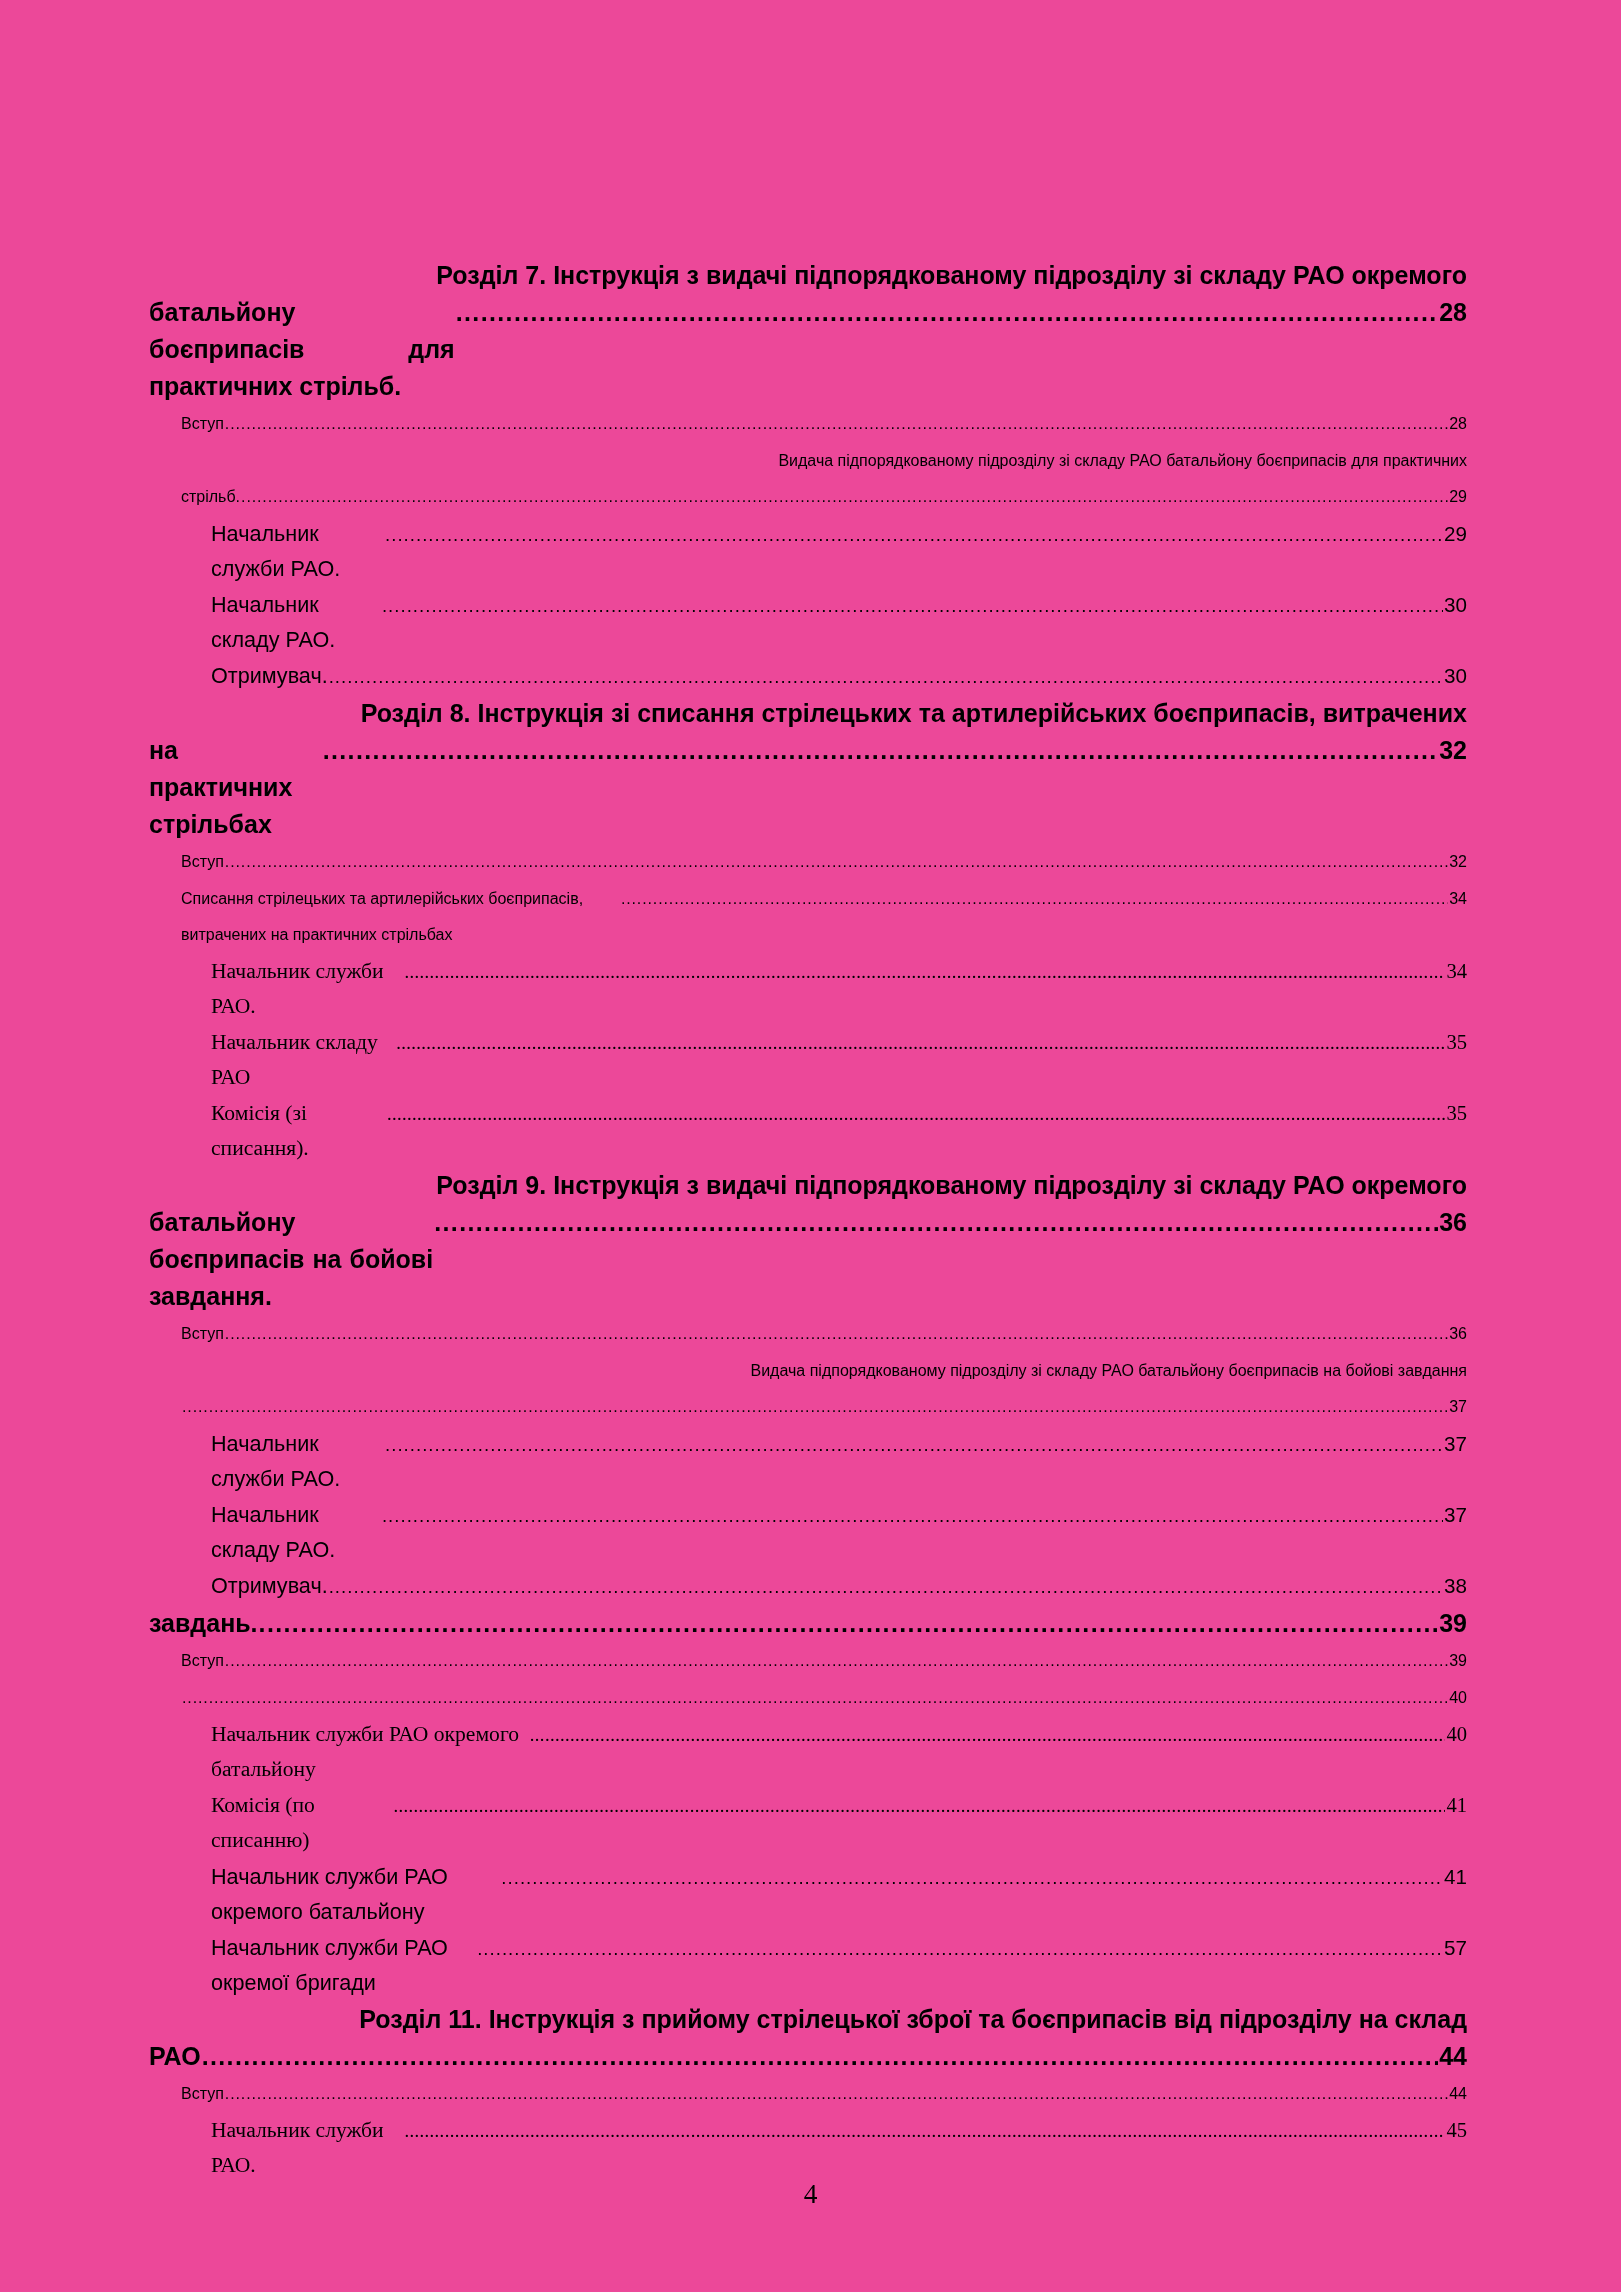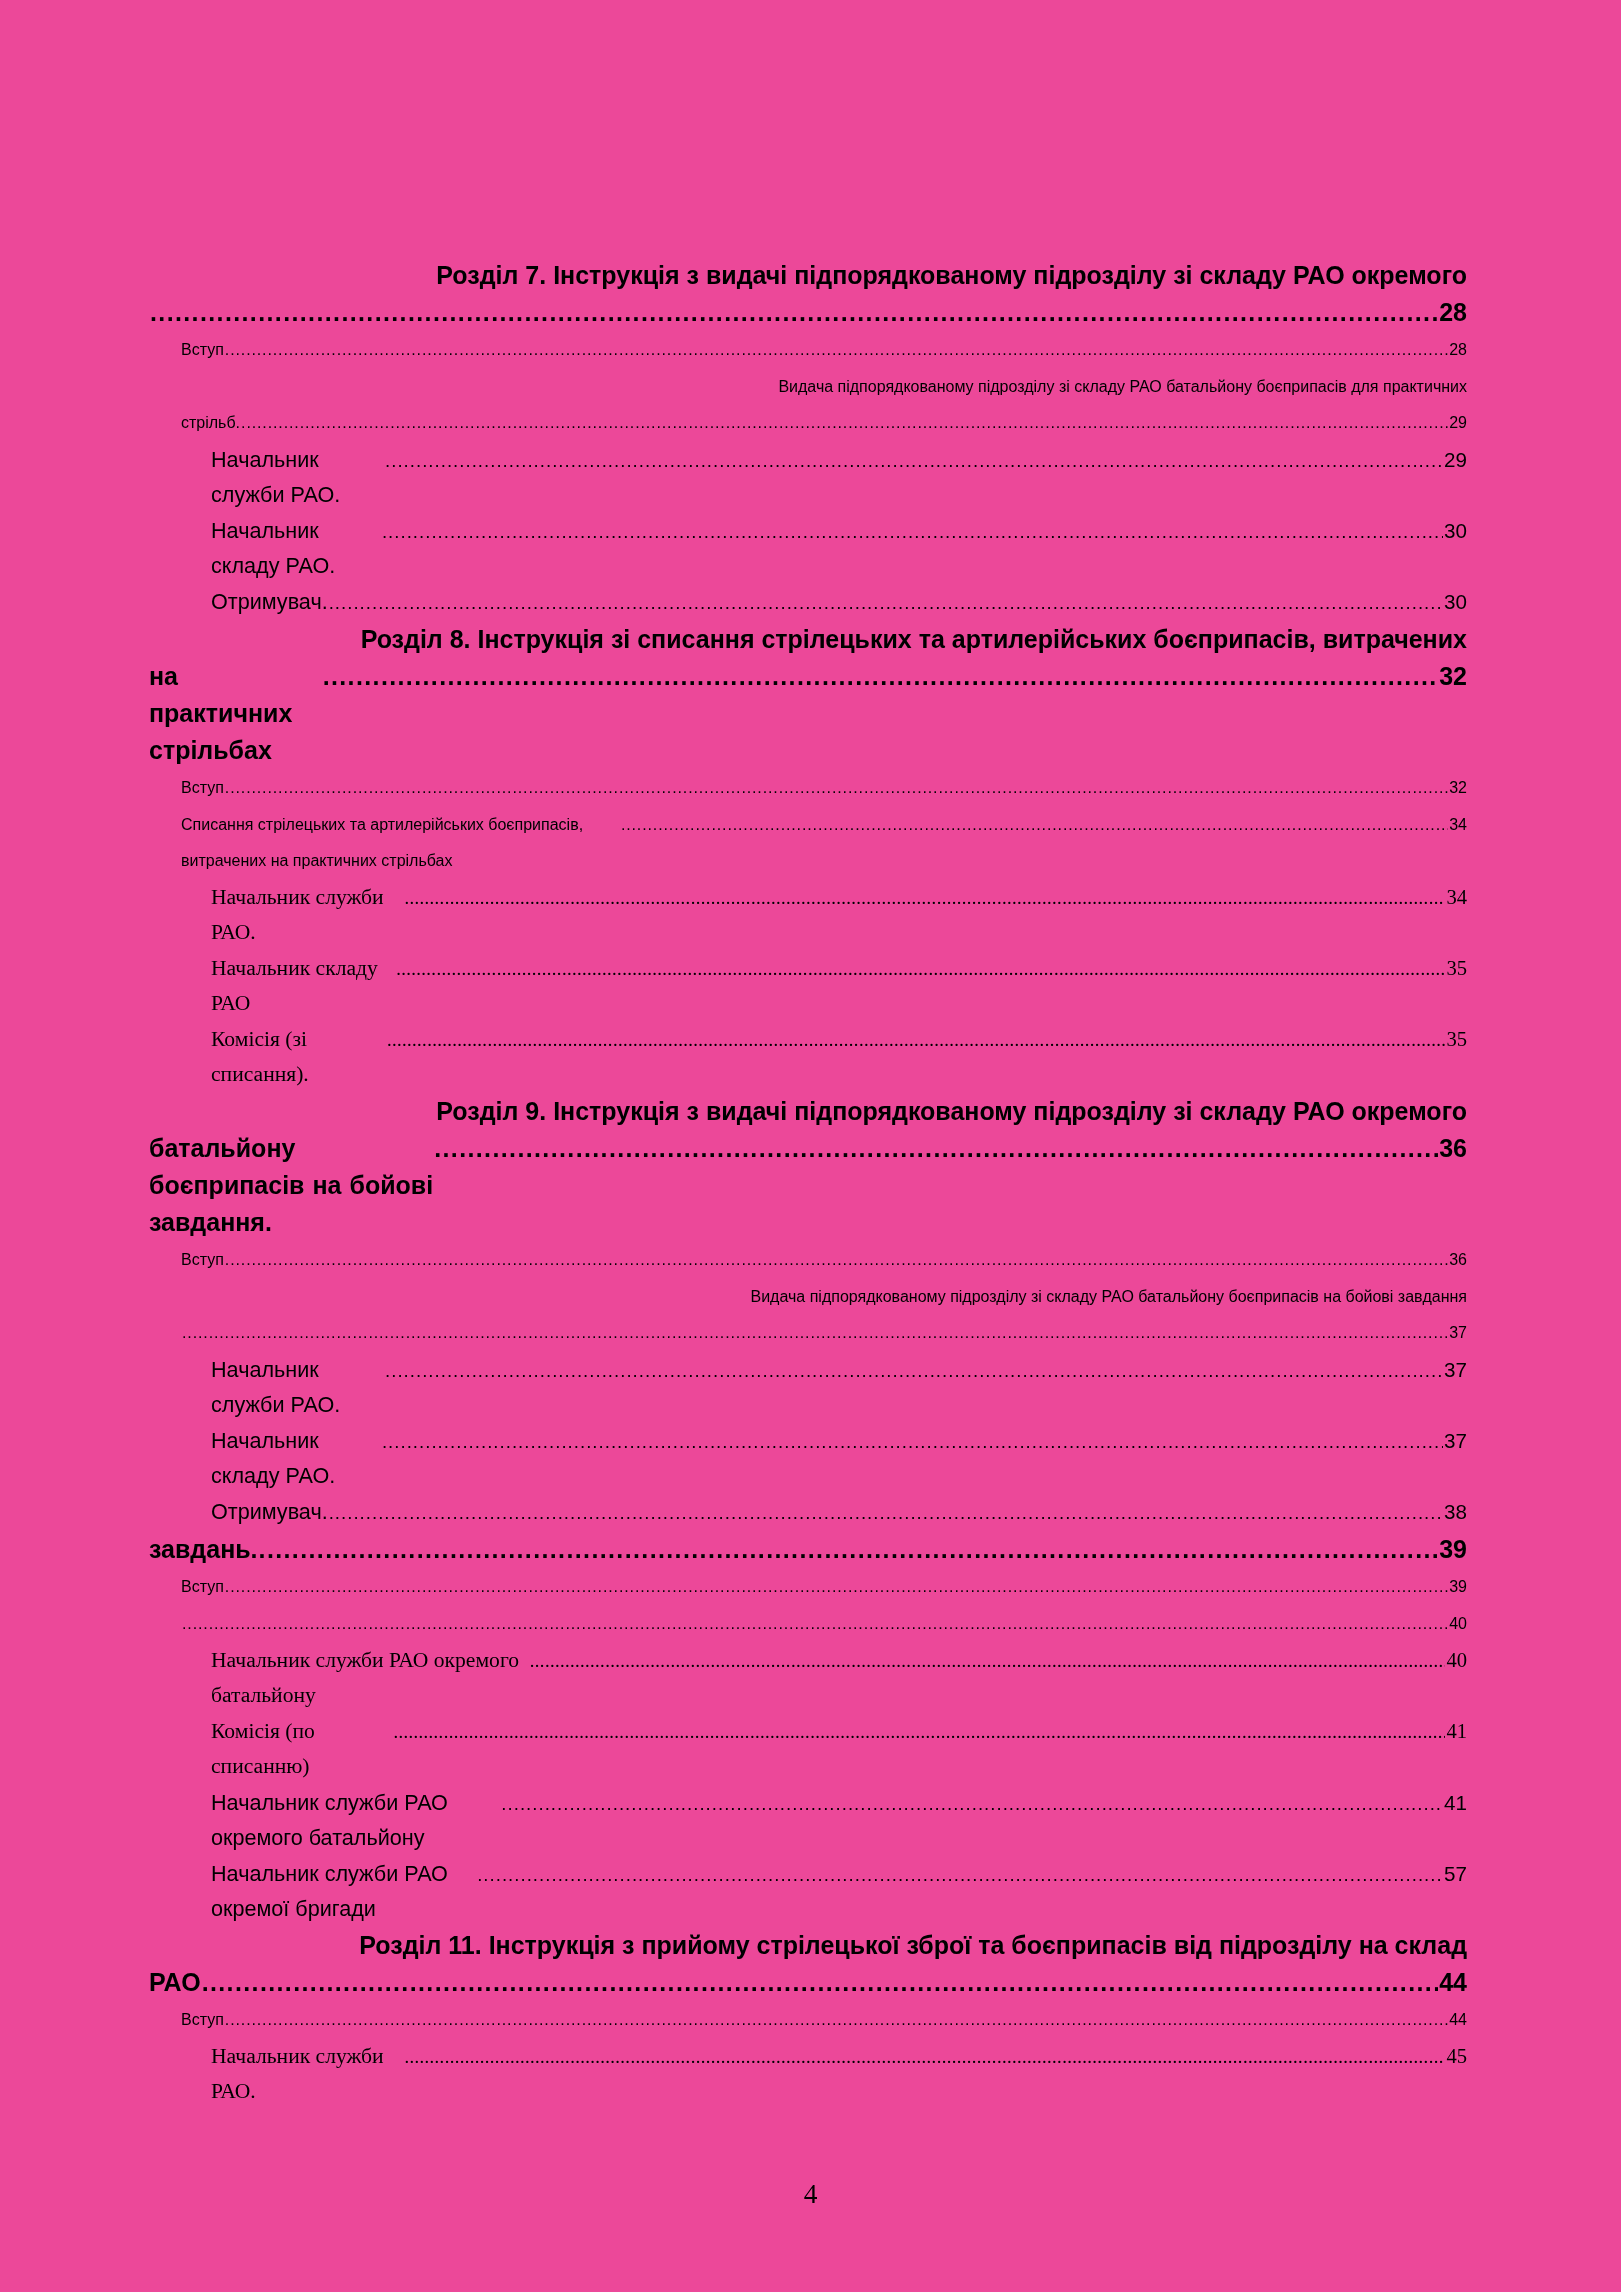--- a/index.html
+++ b/index.html
@@ -144,20 +144,21 @@
 </style>
 </head>
 <body>
 
 <div id="page">
 
   <div id="toc">
       <div class="toc-entry lvl1">
         <span class="wrapline">Розділ 7. Інструкція з видачі підпорядкованому підрозділу зі складу РАО окремого</span>
         <span class="toc-line">
+          <span class="toc-title">батальйону боєприпасів для практичних стрільб.</span>
           <span class="toc-dots"></span>
           <span class="toc-page">28</span>
         </span>
       </div>
       <div class="toc-entry lvl2">
         <span class="toc-line">
           <span class="toc-title">Вступ</span>
           <span class="toc-dots"></span>
           <span class="toc-page">28</span>
         </span>

